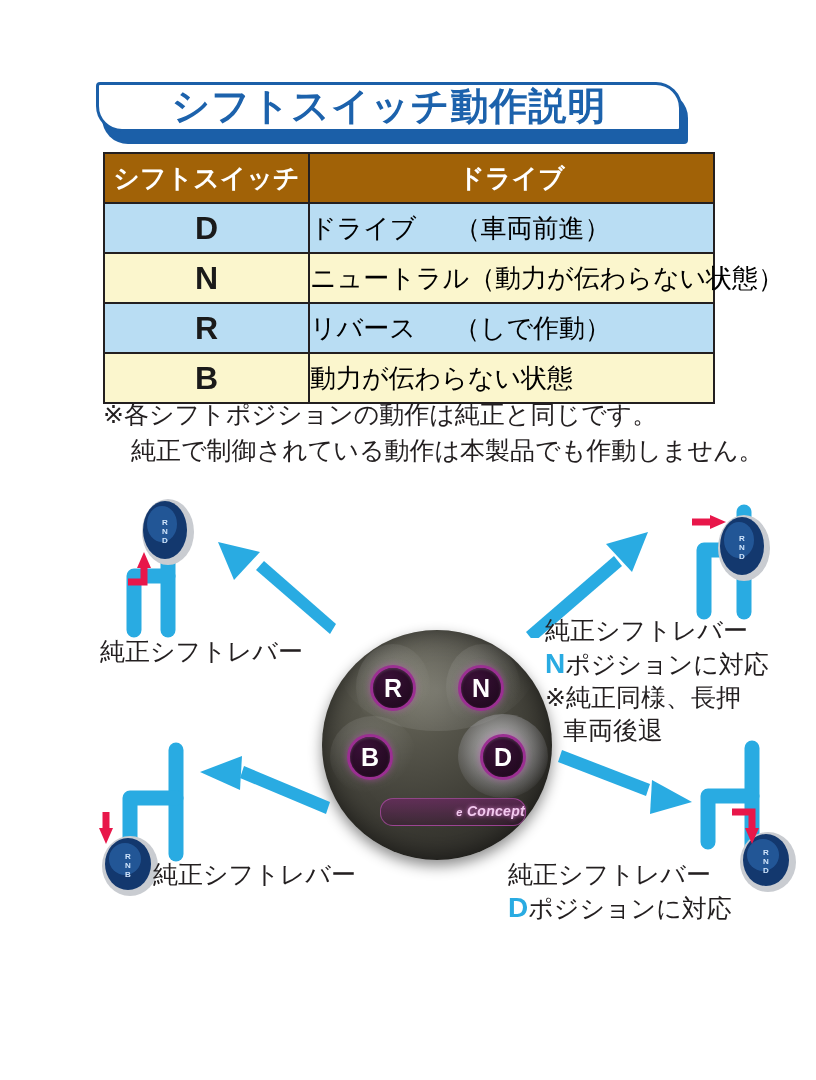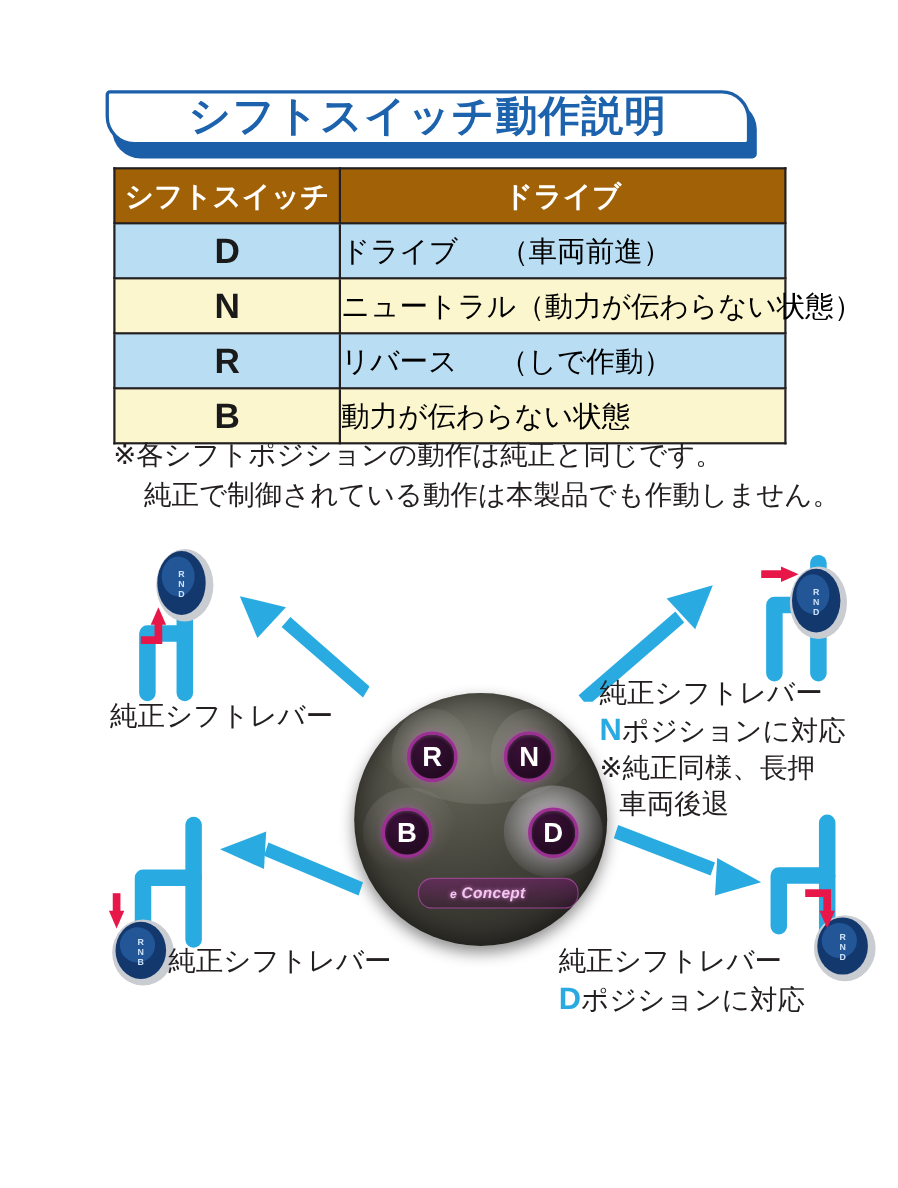--- a/index.html
+++ b/index.html
@@ -193,21 +193,21 @@
     width: 116px;
     height: 26px;
     border-radius: 13px;
     border: 1px solid rgba(210,90,200,0.55);
     background: linear-gradient(180deg, rgba(120,30,110,0.55), rgba(60,12,55,0.35));
     color: #f2c9ee;
     font-size: 14px;
     font-weight: bold;
     font-style: italic;
     line-height: 24px;
-    text-align: left;
+    text-align: right;
     letter-spacing: 0.3px;
     white-space: nowrap;
     text-shadow: 0 0 4px rgba(240,140,230,0.8);
     padding-left: 28px;
   }
   .dial-logo .lg-e { font-size: 11px; }
 
   
   .lever { position: absolute; }
   .lever svg { display: block; overflow: visible; }

